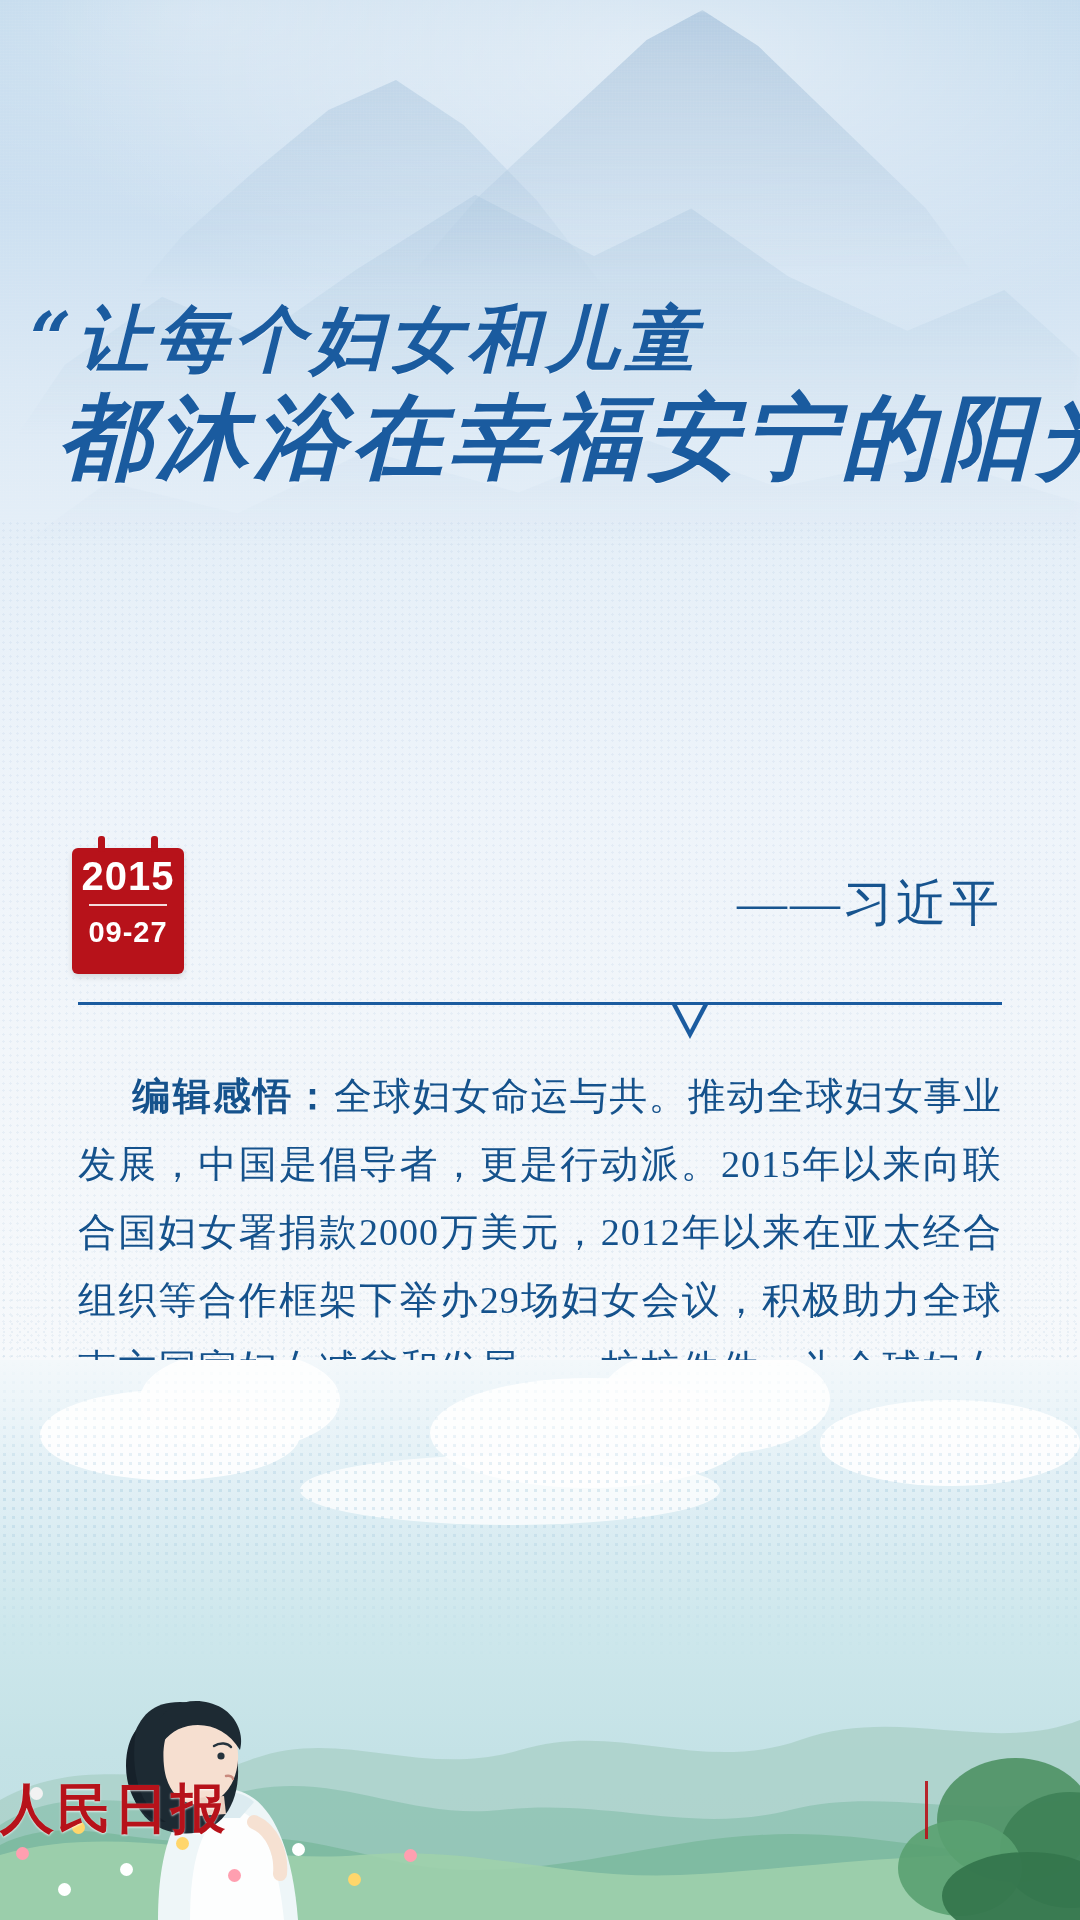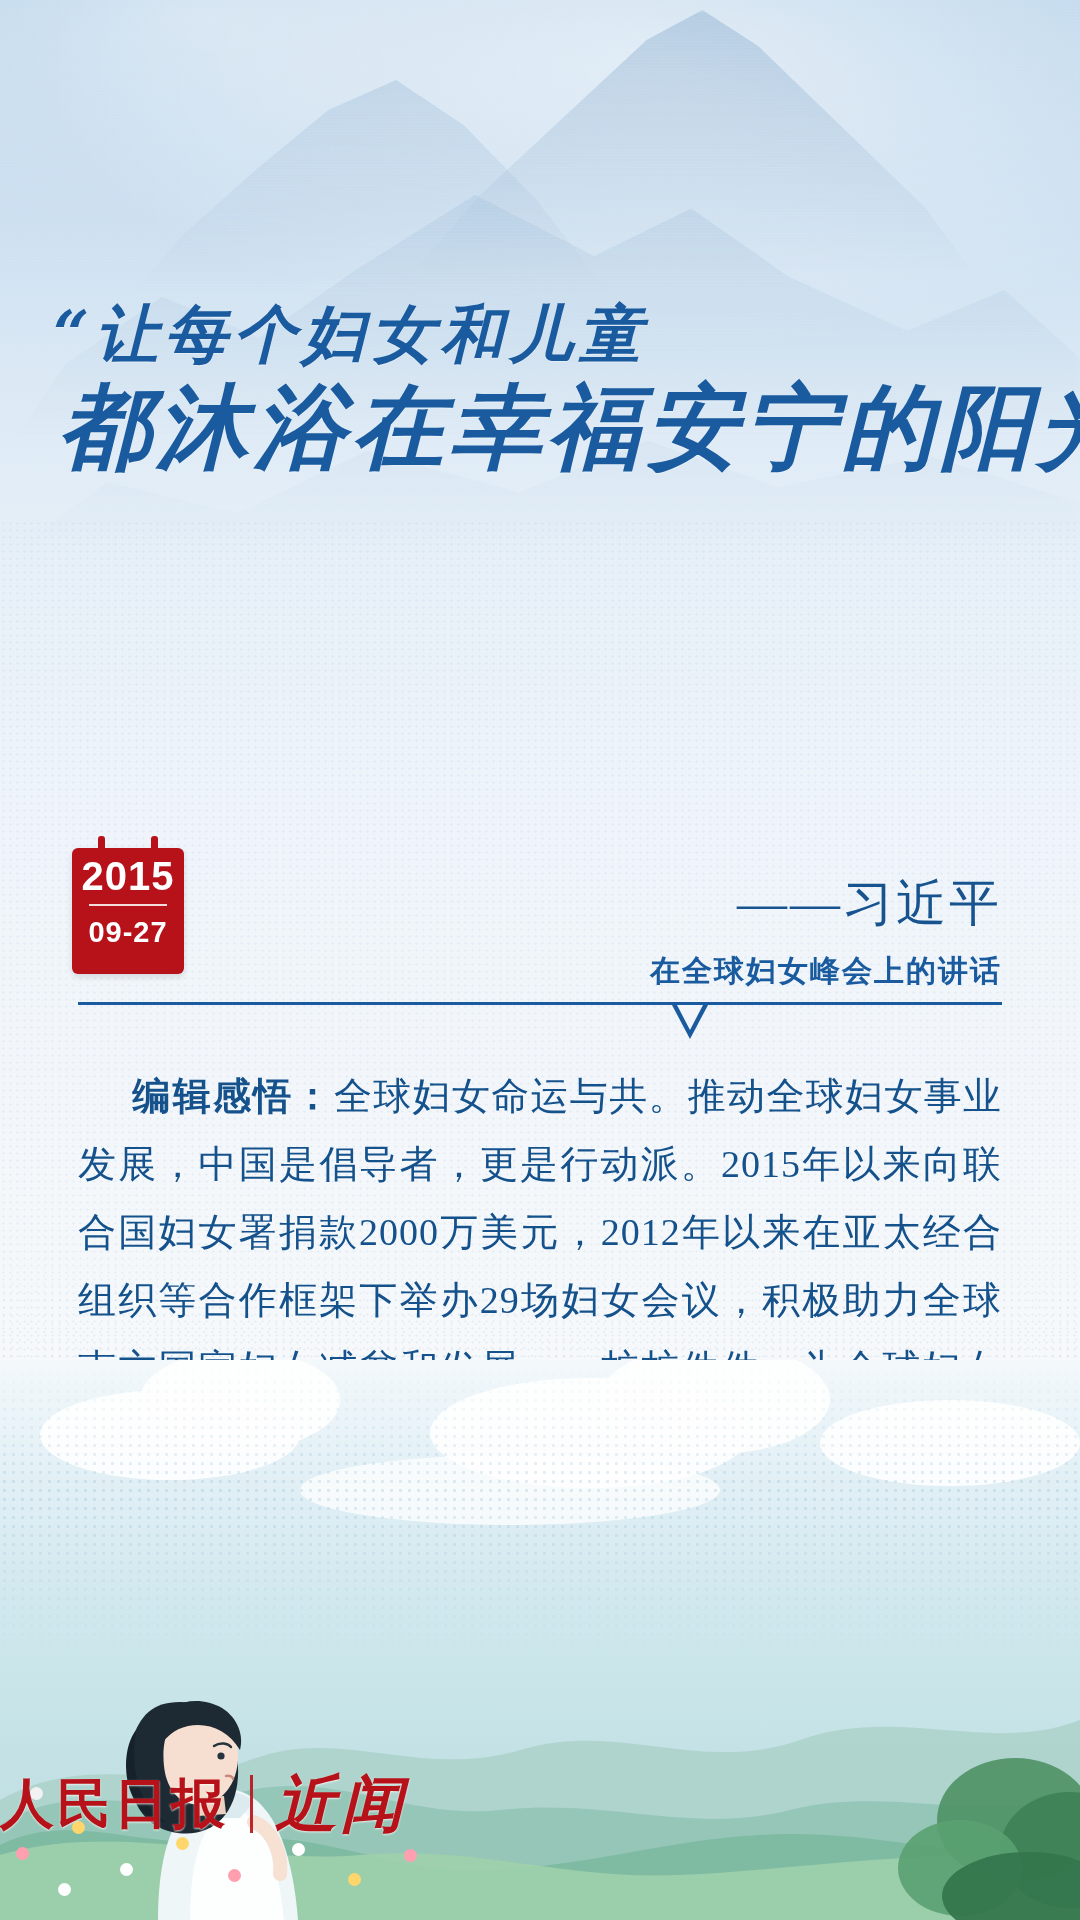--- a/index.html
+++ b/index.html
@@ -108,23 +108,23 @@
   .headline .line {
     font-family: "DejaVu Serif", "Liberation Serif", serif;
     font-weight: 700;
     font-style: italic;
     letter-spacing: 6px;
     color: #1a5b9f;
     white-space: nowrap;
     text-shadow: 0 1px 0 rgba(255,255,255,0.35);
   }
   .headline .line1 {
-    font-size: 63px;
+    font-size: 72px;
     line-height: 1.08;
-    margin-left: 53px;
+    margin-left: 30px;
   }
   .headline .line2 {
     font-size: 92px;
     line-height: 1.12;
     margin-left: 58px;
     margin-top: 8px;
   }
 
   
   .date-badge {
@@ -273,21 +273,21 @@
     width: 13px; height: 13px;
     border-radius: 50%;
   }
 
   
   .logo-bar {
     position: absolute;
     left: 0; bottom: 74px;
     width: 928px;
     display: flex;
-    justify-content: flex-start;
+    justify-content: space-between;
     align-items: center;
     gap: 22px;
   }
   .logo-rmrb {
     font-family: "Liberation Serif", serif;
     font-size: 54px;
     font-weight: 700;
     color: #b7121a;
     letter-spacing: 3px;
     text-shadow: 0 1px 2px rgba(255,255,255,0.8);
@@ -327,21 +327,20 @@
   </div>
 
   <div class="date-badge">
     <div class="date-year">2015</div>
     <div class="date-rule"></div>
     <div class="date-md">09-27</div>
   </div>
 
   <div class="attribution">
     <div class="attr-name">——习近平</div>
-    <div class="attr-source">在全球妇女峰会上的讲话</div>
   </div>
 
   <div class="divider"></div>
   <div class="divider-tail"></div>
 
   <div class="body-block">
     <span class="body-indent"></span><span class="lead">编辑感悟：</span><span>全球妇女命运与共。推动全球妇女事业发展，中国是倡导者，更是行动派。2015年以来向联合国妇女署捐款2000万美元，2012年以来在亚太经合组织等合作框架下举办29场妇女会议，积极助力全球南方国家妇女减贫和发展……桩桩件件，为全球妇女事业发展贡献中国力量，为构建人类命运共同体汇聚更加强劲的巾帼力量。</span>
   </div>
 
   <div class="bottom-art">
@@ -410,16 +409,15 @@
     <div class="flower" style="left:228px; bottom:38px; background:#ff9fb0;"></div>
     <div class="flower" style="left:292px; bottom:64px; background:#ffffff;"></div>
     <div class="flower" style="left:348px; bottom:34px; background:#ffd66b;"></div>
     <div class="flower" style="left:58px; bottom:24px; background:#ffffff;"></div>
     <div class="flower" style="left:404px; bottom:58px; background:#ff9fb0;"></div>
   </div>
 
   <div class="logo-bar">
     <div class="logo-rmrb">人民日报</div>
     <div class="logo-sep"></div>
-    <div class="logo-jinwen">近闻</div>
   </div>
 
 </div>
 
 </body></html>

